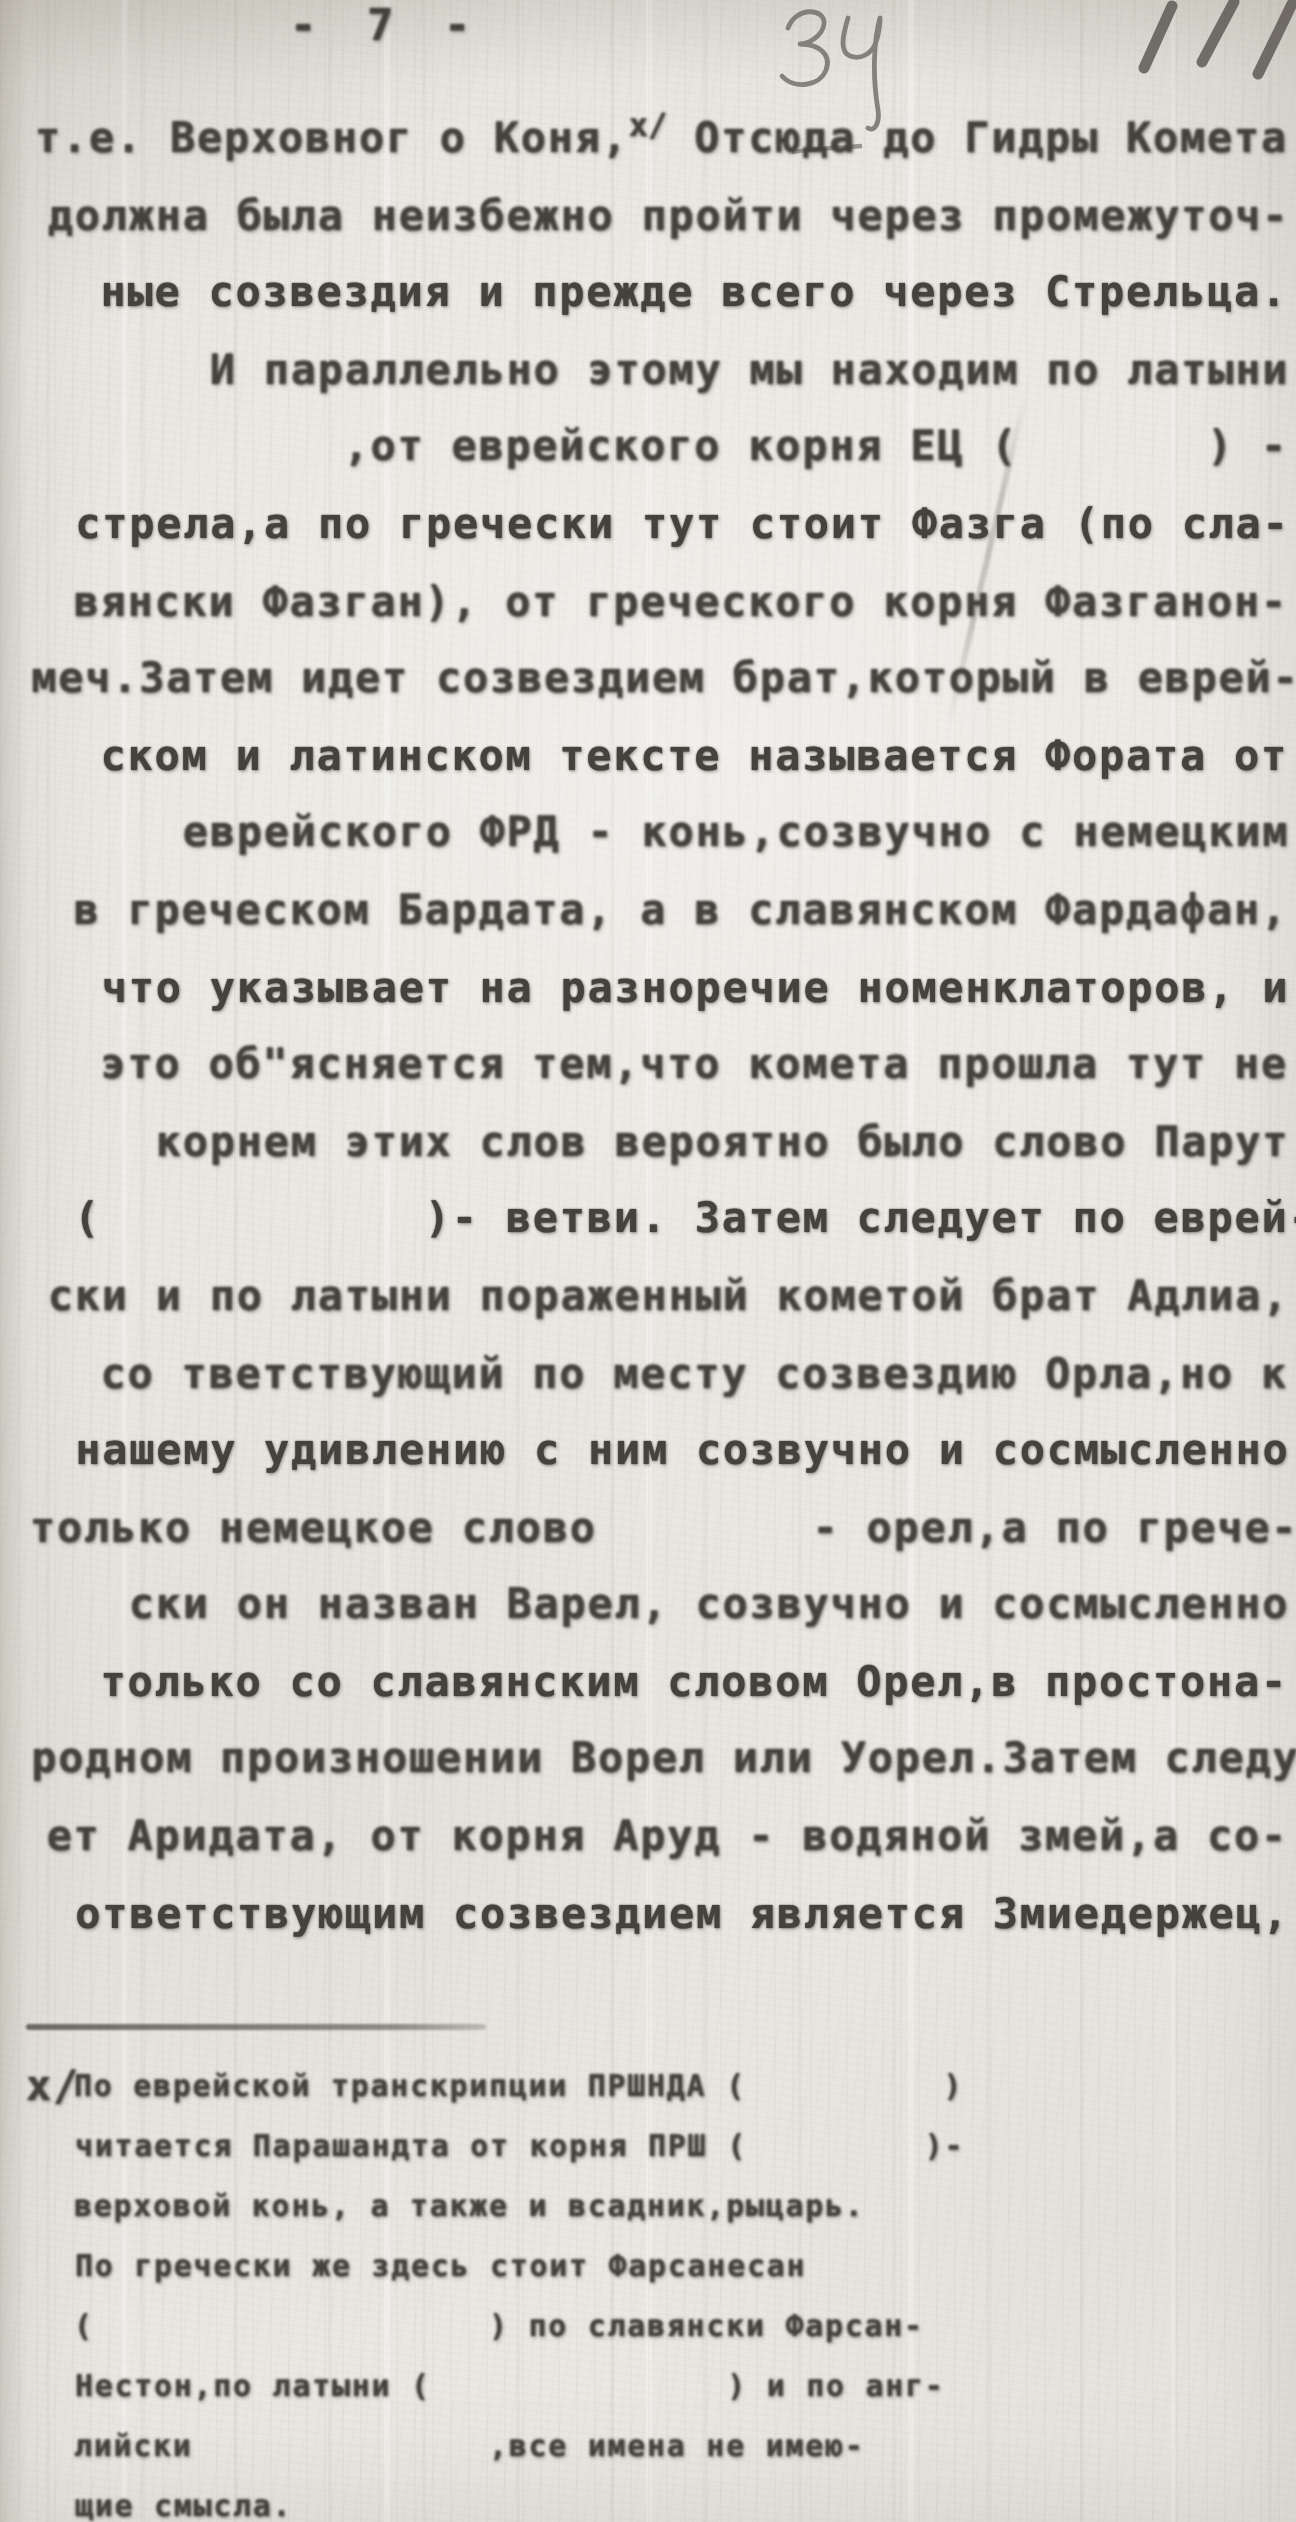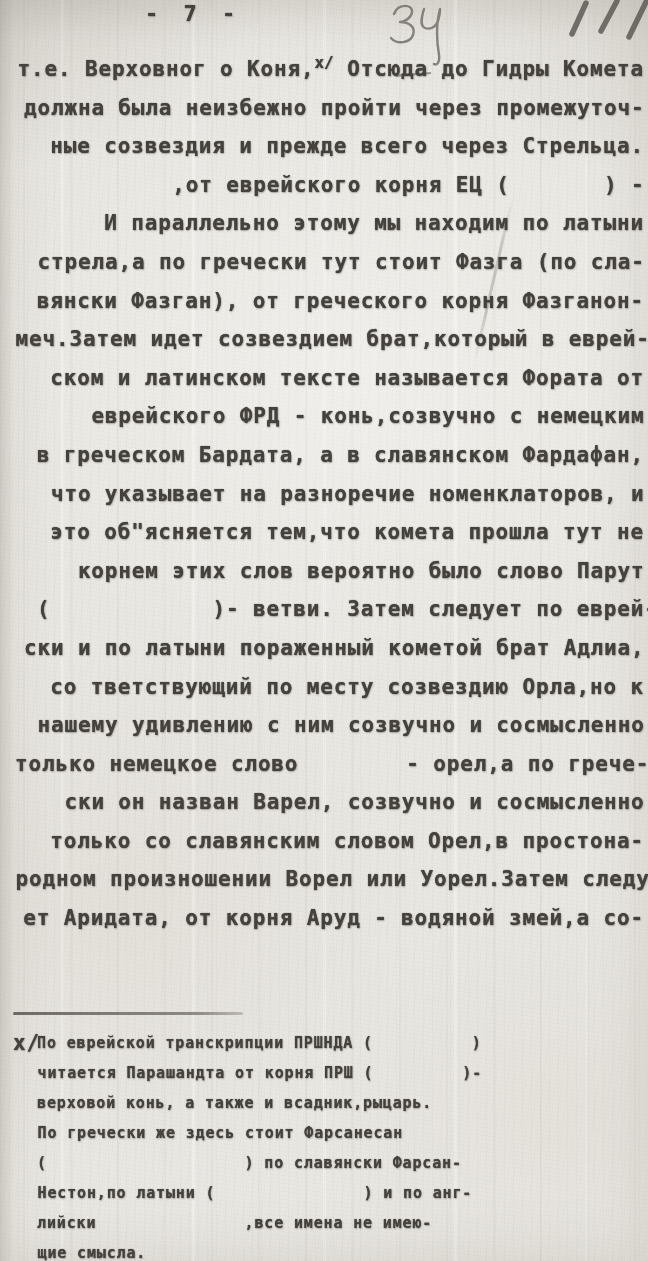--- a/index.html
+++ b/index.html
@@ -82,40 +82,41 @@
 
     <path d="M396 76 C408 74 420 74 431 73" stroke="#6e6a64" stroke-width="2.2" fill="none" opacity="0.65"></path>
   </svg>
 
   <div class="crease"></div>
 
   <div class="body-text">
     <div class="line typed"><span>т.е. Верховног о Коня,</span><sup class="fnref">х/</sup><span> Отсюда до Гидры Комета</span></div>
     <div class="line typed">должна была неизбежно пройти через промежуточ-</div>
       <div class="line typed">ные созвездия и прежде всего через Стрельца.</div>
+      <div class="line typed">И параллельно этому мы находим по латыни</div>
       <div class="line typed">         ,от еврейского корня ЕЦ (       ) -</div>
-      <div class="line typed">И параллельно этому мы находим по латыни</div>
       <div class="line typed">стрела,а по гречески тут стоит Фазга (по сла-</div>
       <div class="line typed">вянски Фазган), от греческого корня Фазганон-</div>
       <div class="line typed">меч.Затем идет созвездием брат,который в еврей-</div>
       <div class="line typed">ском и латинском тексте называется Фората от</div>
       <div class="line typed">еврейского ФРД - конь,созвучно с немецким</div>
       <div class="line typed">в греческом Бардата, а в славянском Фардафан,</div>
       <div class="line typed">что указывает на разноречие номенклаторов, и</div>
       <div class="line typed">это об"ясняется тем,что комета прошла тут не</div>
       <div class="line typed">корнем этих слов вероятно было слово Парут</div>
       <div class="line typed">(            )- ветви. Затем следует по еврей-</div>
       <div class="line typed">ски и по латыни пораженный кометой брат Адлиа,</div>
       <div class="line typed">со тветствующий по месту созвездию Орла,но к</div>
       <div class="line typed">нашему удивлению с ним созвучно и сосмысленно</div>
       <div class="line typed">только немецкое слово        - орел,а по грече-</div>
       <div class="line typed">ски он назван Варел, созвучно и сосмысленно</div>
       <div class="line typed">только со славянским словом Орел,в простона-</div>
       <div class="line typed">родном произношении Ворел или Уорел.Затем следу-</div>
       <div class="line typed">ет Аридата, от корня Аруд - водяной змей,а со-</div>
+      <div class="line typed">ответствующим созвездием является Змиедержец,</div>
   </div>
 
   <div class="fn-sep"></div>
   <div class="footnote">
     <span class="fn-marker typed">х/</span>
     <div class="fn-lines">
       <div class="fn-line typed">По еврейской транскрипции ПРШНДА (          )</div>
         <div class="fn-line typed">читается Парашандта от корня ПРШ (         )-</div>
         <div class="fn-line typed">верховой конь, а также и всадник,рыцарь.</div>
         <div class="fn-line typed">По гречески же здесь стоит Фарсанесан</div>

